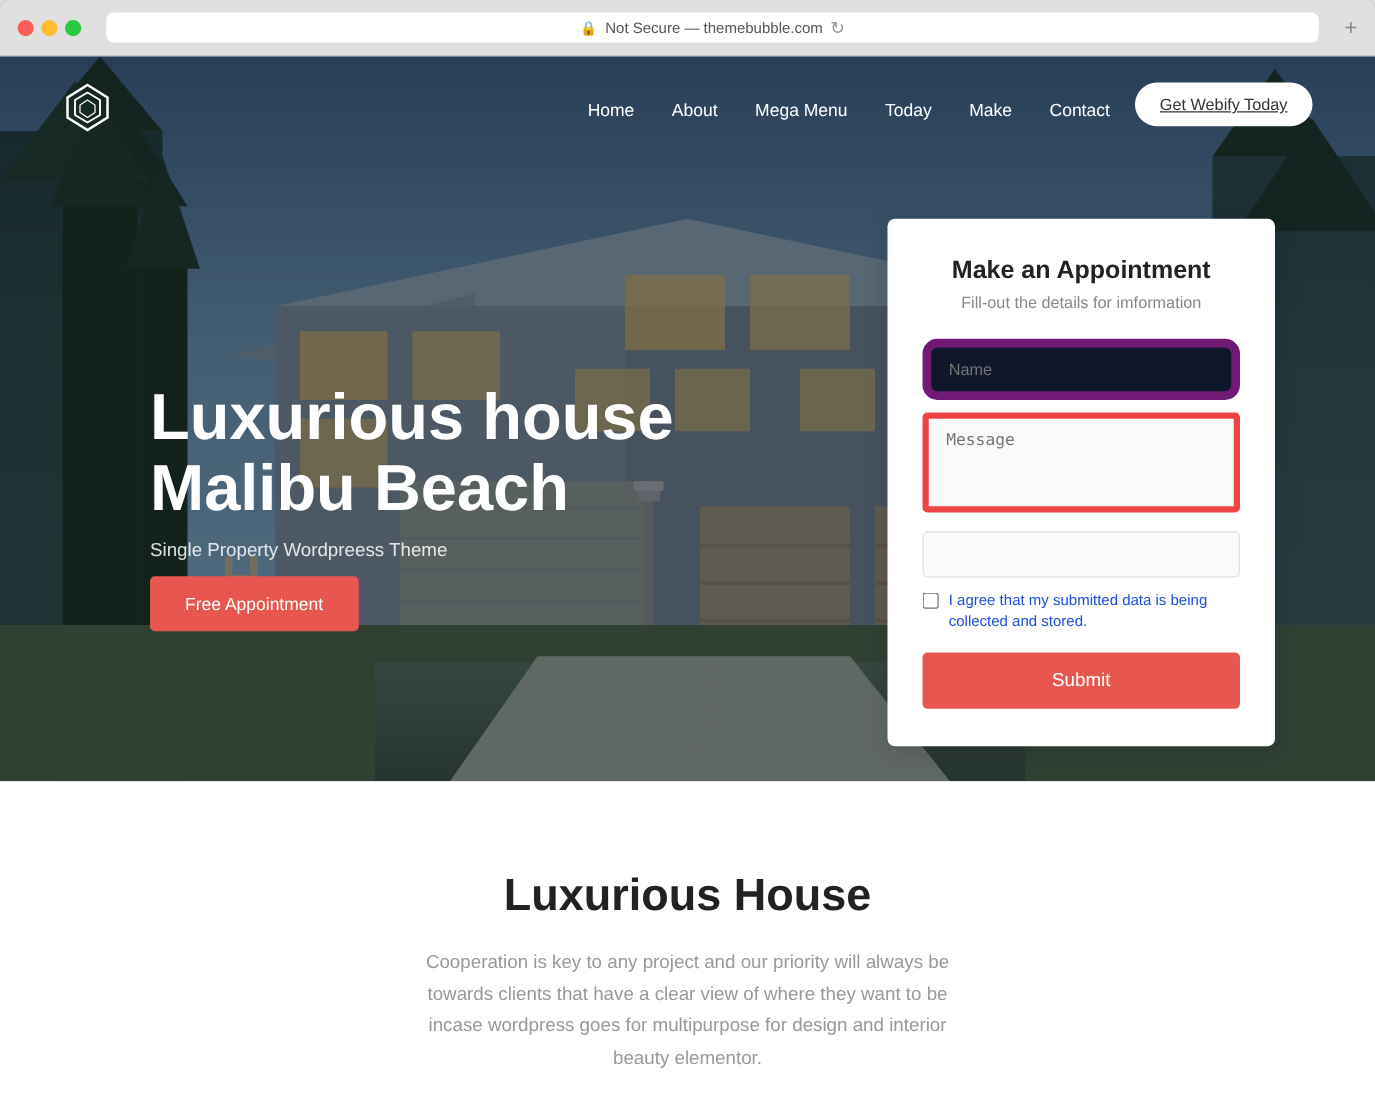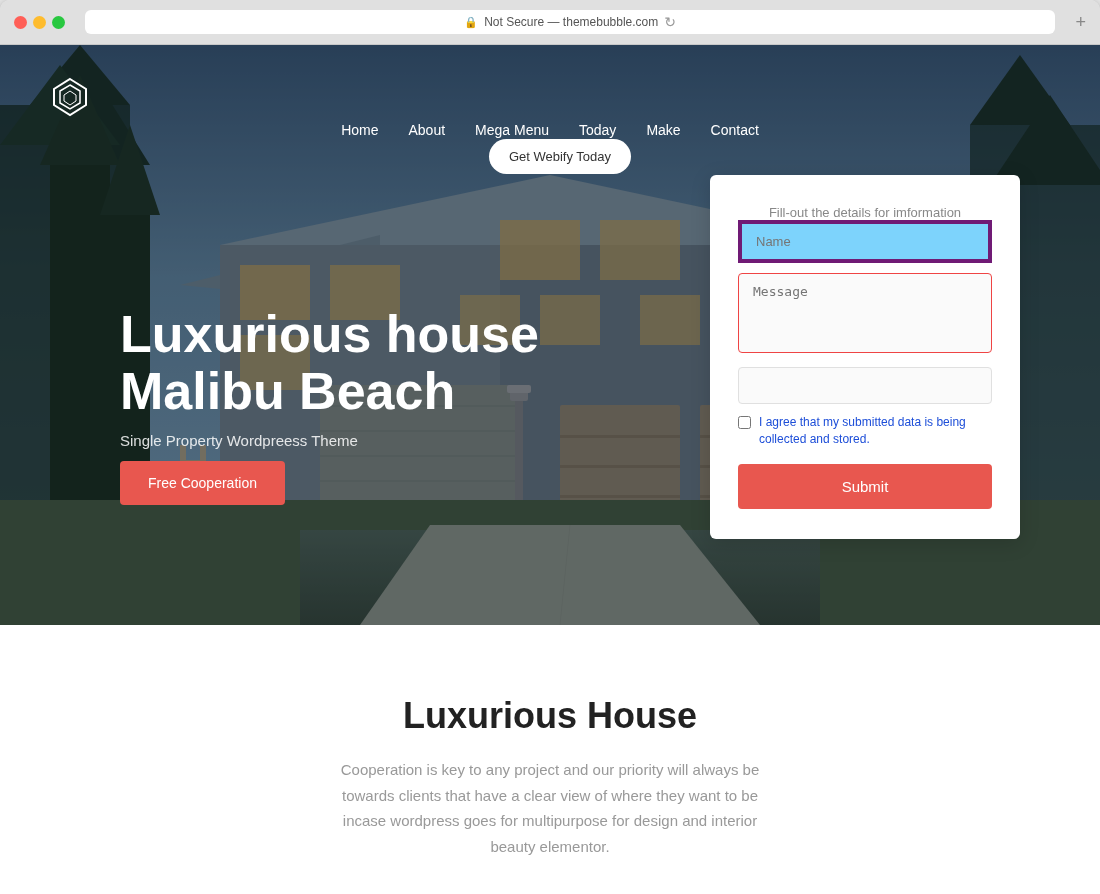--- a/index.html
+++ b/index.html
@@ -112,24 +112,22 @@
       background: linear-gradient(180deg, transparent 0%, rgba(40,55,70,0.3) 100%);
     }
 
     
     .navbar {
       position: absolute;
       top: 0;
       left: 0;
       right: 0;
       display: flex;
-      align-items: center;
-      padding: 32px 50px;
+      padding: 21px 50px;
       z-index: 10;
-      flex-direction: column;
     }
 
     .logo {
       margin-right: auto;
     }
 
     .logo svg {
       width: 40px;
       height: 40px;
     }
@@ -154,20 +152,21 @@
 
     .nav-cta-btn {
       background: white;
       color: #333;
       border: none;
       border-radius: 25px;
       padding: 10px 20px;
       font-size: 13px;
       font-weight: 500;
       cursor: pointer;
+      text-decoration: underline;
     }
 
     
     .hero-content {
       position: absolute;
       bottom: 120px;
       left: 120px;
       z-index: 5;
     }
 
@@ -215,41 +214,42 @@
       font-weight: 600;
       color: #222;
       text-align: center;
       margin-bottom: 6px;
     }
 
     .form-subtitle {
       font-size: 13px;
       color: #888;
       text-align: center;
+      margin-bottom: 22px;
     }
 
     .form-group {
       margin-bottom: 10px;
     }
 
     .form-input {
       width: 100%;
       padding: 10px 14px;
-      border: 4px solid #701a75;
-      border-radius: 0;
+      border: 7px solid #701a75;
+      border-radius: 12px;
       font-size: 13px;
       color: #666;
       outline: none;
-      background: #7dd3fc;
+      background: #0f172a;
     }
 
     .form-textarea {
       width: 100%;
       padding: 10px 14px;
-      border: 1px solid #ef4444;
+      border: 5px solid #ef4444;
       border-radius: 4px;
       font-size: 13px;
       color: #666;
       outline: none;
       background: #fafafa;
       resize: none;
       height: 80px;
     }
 
     .form-select-wrapper {
@@ -462,24 +462,25 @@
           <button class="nav-cta-btn">Get Webify Today</button>
         </div>
       </nav>
 
       <div class="hero-content">
         <h1 class="hero-title">
           <span>Luxurious house</span><br>
           <span>Malibu Beach</span>
         </h1>
         <p class="hero-subtitle">Single Property Wordpreess Theme</p>
-        <button class="hero-btn">Free Cooperation</button>
+        <button class="hero-btn">Free Appointment</button>
       </div>
 
       <div class="appointment-form-container">
+        <h2 class="form-title">Make an Appointment</h2>
         <p class="form-subtitle">Fill-out the details for imformation</p>
 
         <div class="form-group">
           <input type="text" class="form-input" placeholder="Name" style="">
         </div>
 
 
         <div class="form-group">
           <textarea class="form-textarea" placeholder="Message" style=""></textarea>
         </div>

